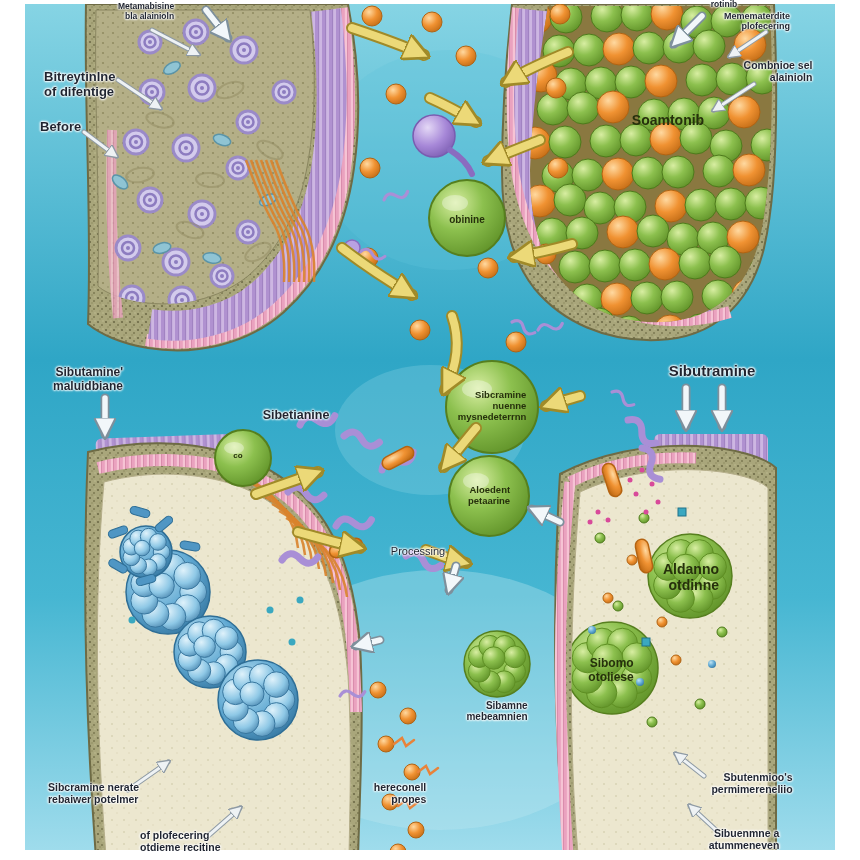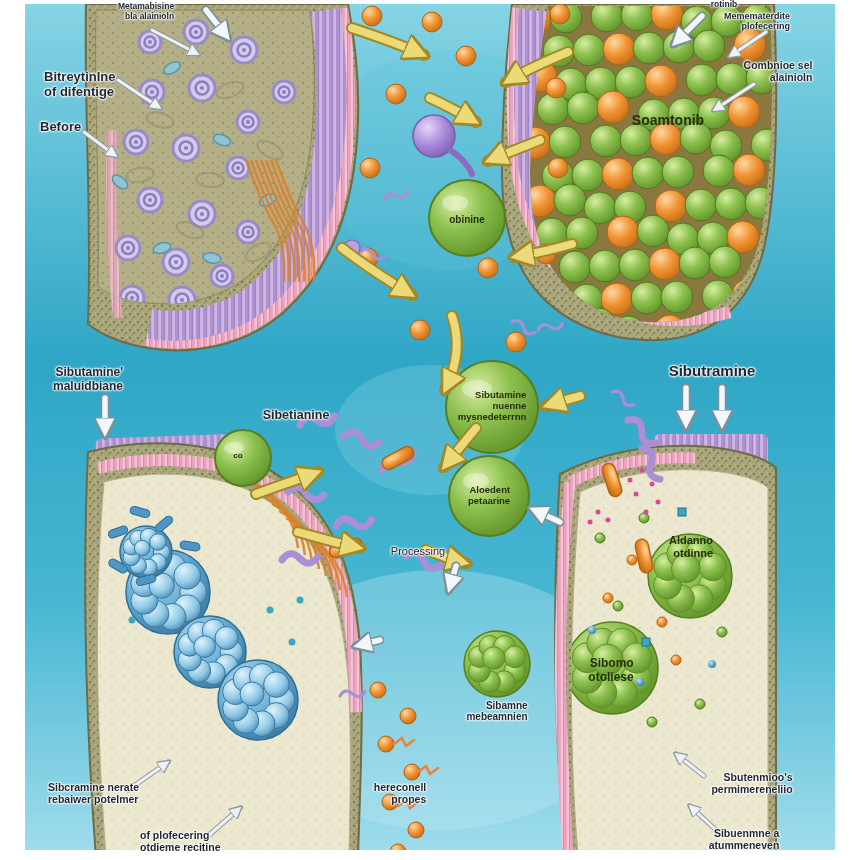--- a/index.html
+++ b/index.html
@@ -588,32 +588,32 @@
   <span>Sibutamine'</span>
   <span>maluidbiane</span>
 </div>
 <div class="lbl c halo" style="left:296px;top:408px;font-size:12.5px">
   <span>Sibetianine</span>
 </div>
 <div class="lbl c halo" style="left:712px;top:362px;font-size:15px">
   <span>Sibutramine</span>
 </div>
 <div class="lbl c sph" style="left:492px;top:390px;font-size:9.5px">
-  <span>Sibutamine</span>
+  <span>Sibcramine</span>
   <span>nuenne</span>
   <span>mysnedeterrnn</span>
 </div>
 <div class="lbl c sph" style="left:489px;top:485px;font-size:9.5px">
   <span>Aloedent</span>
   <span>petaarine</span>
 </div>
 <div class="lbl c halo" style="left:418px;top:545px;font-size:11px;font-weight:400">
   <span>Processing</span>
 </div>
-<div class="lbl c sph" style="left:691px;top:534px;font-size:11px">
+<div class="lbl c sph" style="left:691px;top:562px;font-size:14px">
   <span>Aldanno</span>
   <span>otdinne</span>
 </div>
 <div class="lbl c sph" style="left:611px;top:657px;font-size:12px">
   <span>Sibomo</span>
   <span>otoliese</span>
 </div>
 <div class="lbl c halo" style="left:497px;top:700px;font-size:10px">
   <span>Sibamne</span>
   <span>mebeamnien</span>

